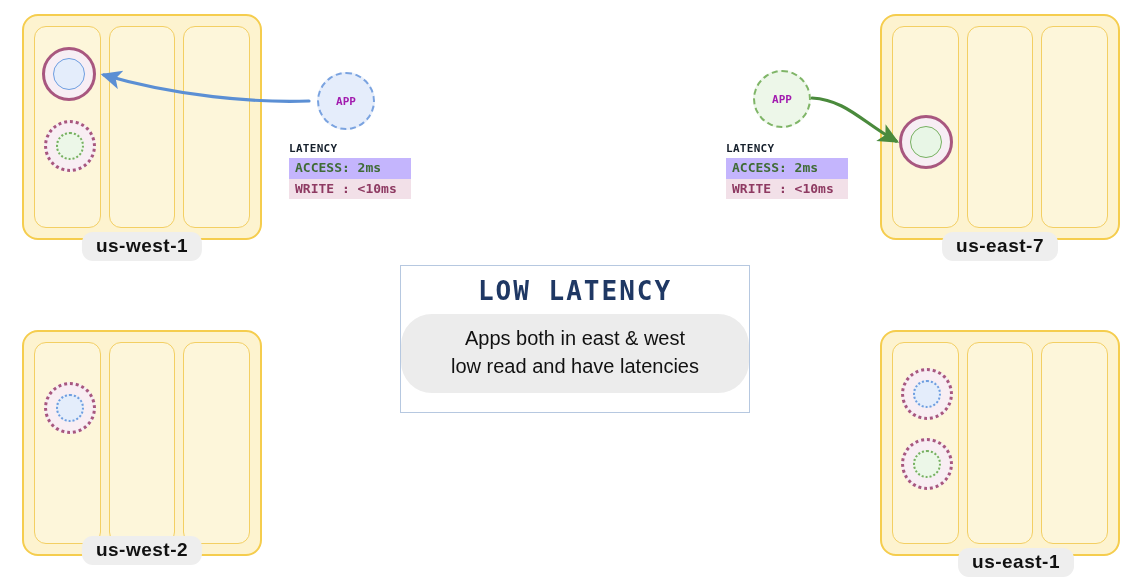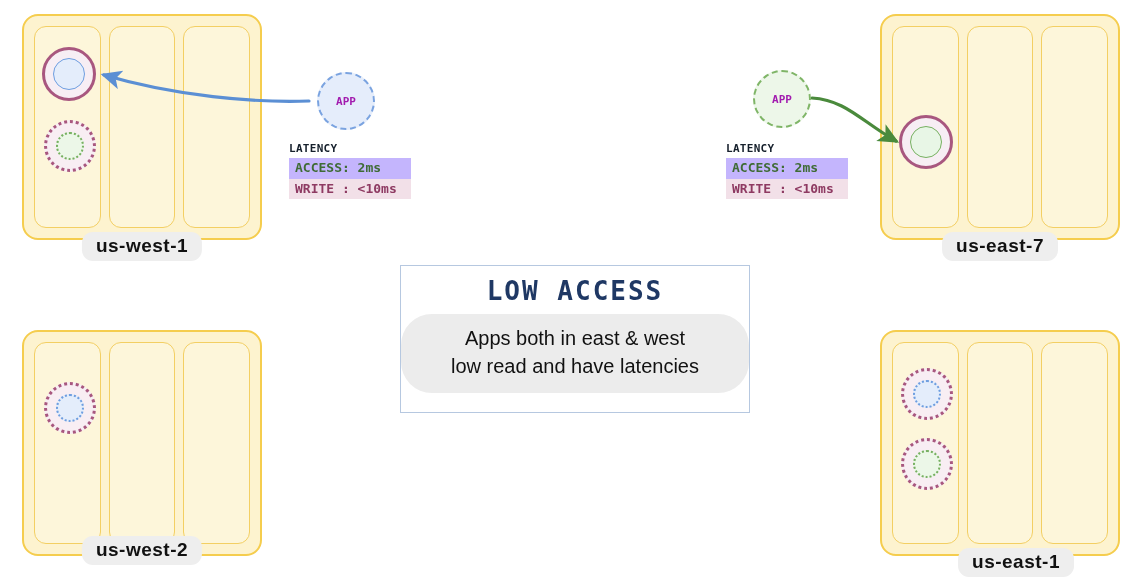--- a/index.html
+++ b/index.html
@@ -219,20 +219,20 @@
   <div class="app app-green" style="left:753px;top:70px;">
     <span>APP</span>
   </div>
   <div class="lat-block" style="left:726px;top:142px;width:122px;">
     <div class="lat-title">LATENCY</div>
     <div class="lat-row lat-access">ACCESS: 2ms</div>
     <div class="lat-row lat-write">WRITE : &lt;10ms</div>
   </div>
 
   <div class="info-card" style="left:400px;top:265px;width:350px;height:148px;">
-    <div class="info-title">LOW ACCESS</div>
+    <div class="info-title">LOW LATENCY</div>
     <div class="info-body">
       <div>Apps both in east &amp; west</div>
       <div>low read and have latencies</div>
     </div>
   </div>
 
 </div>
 
 </body></html>

